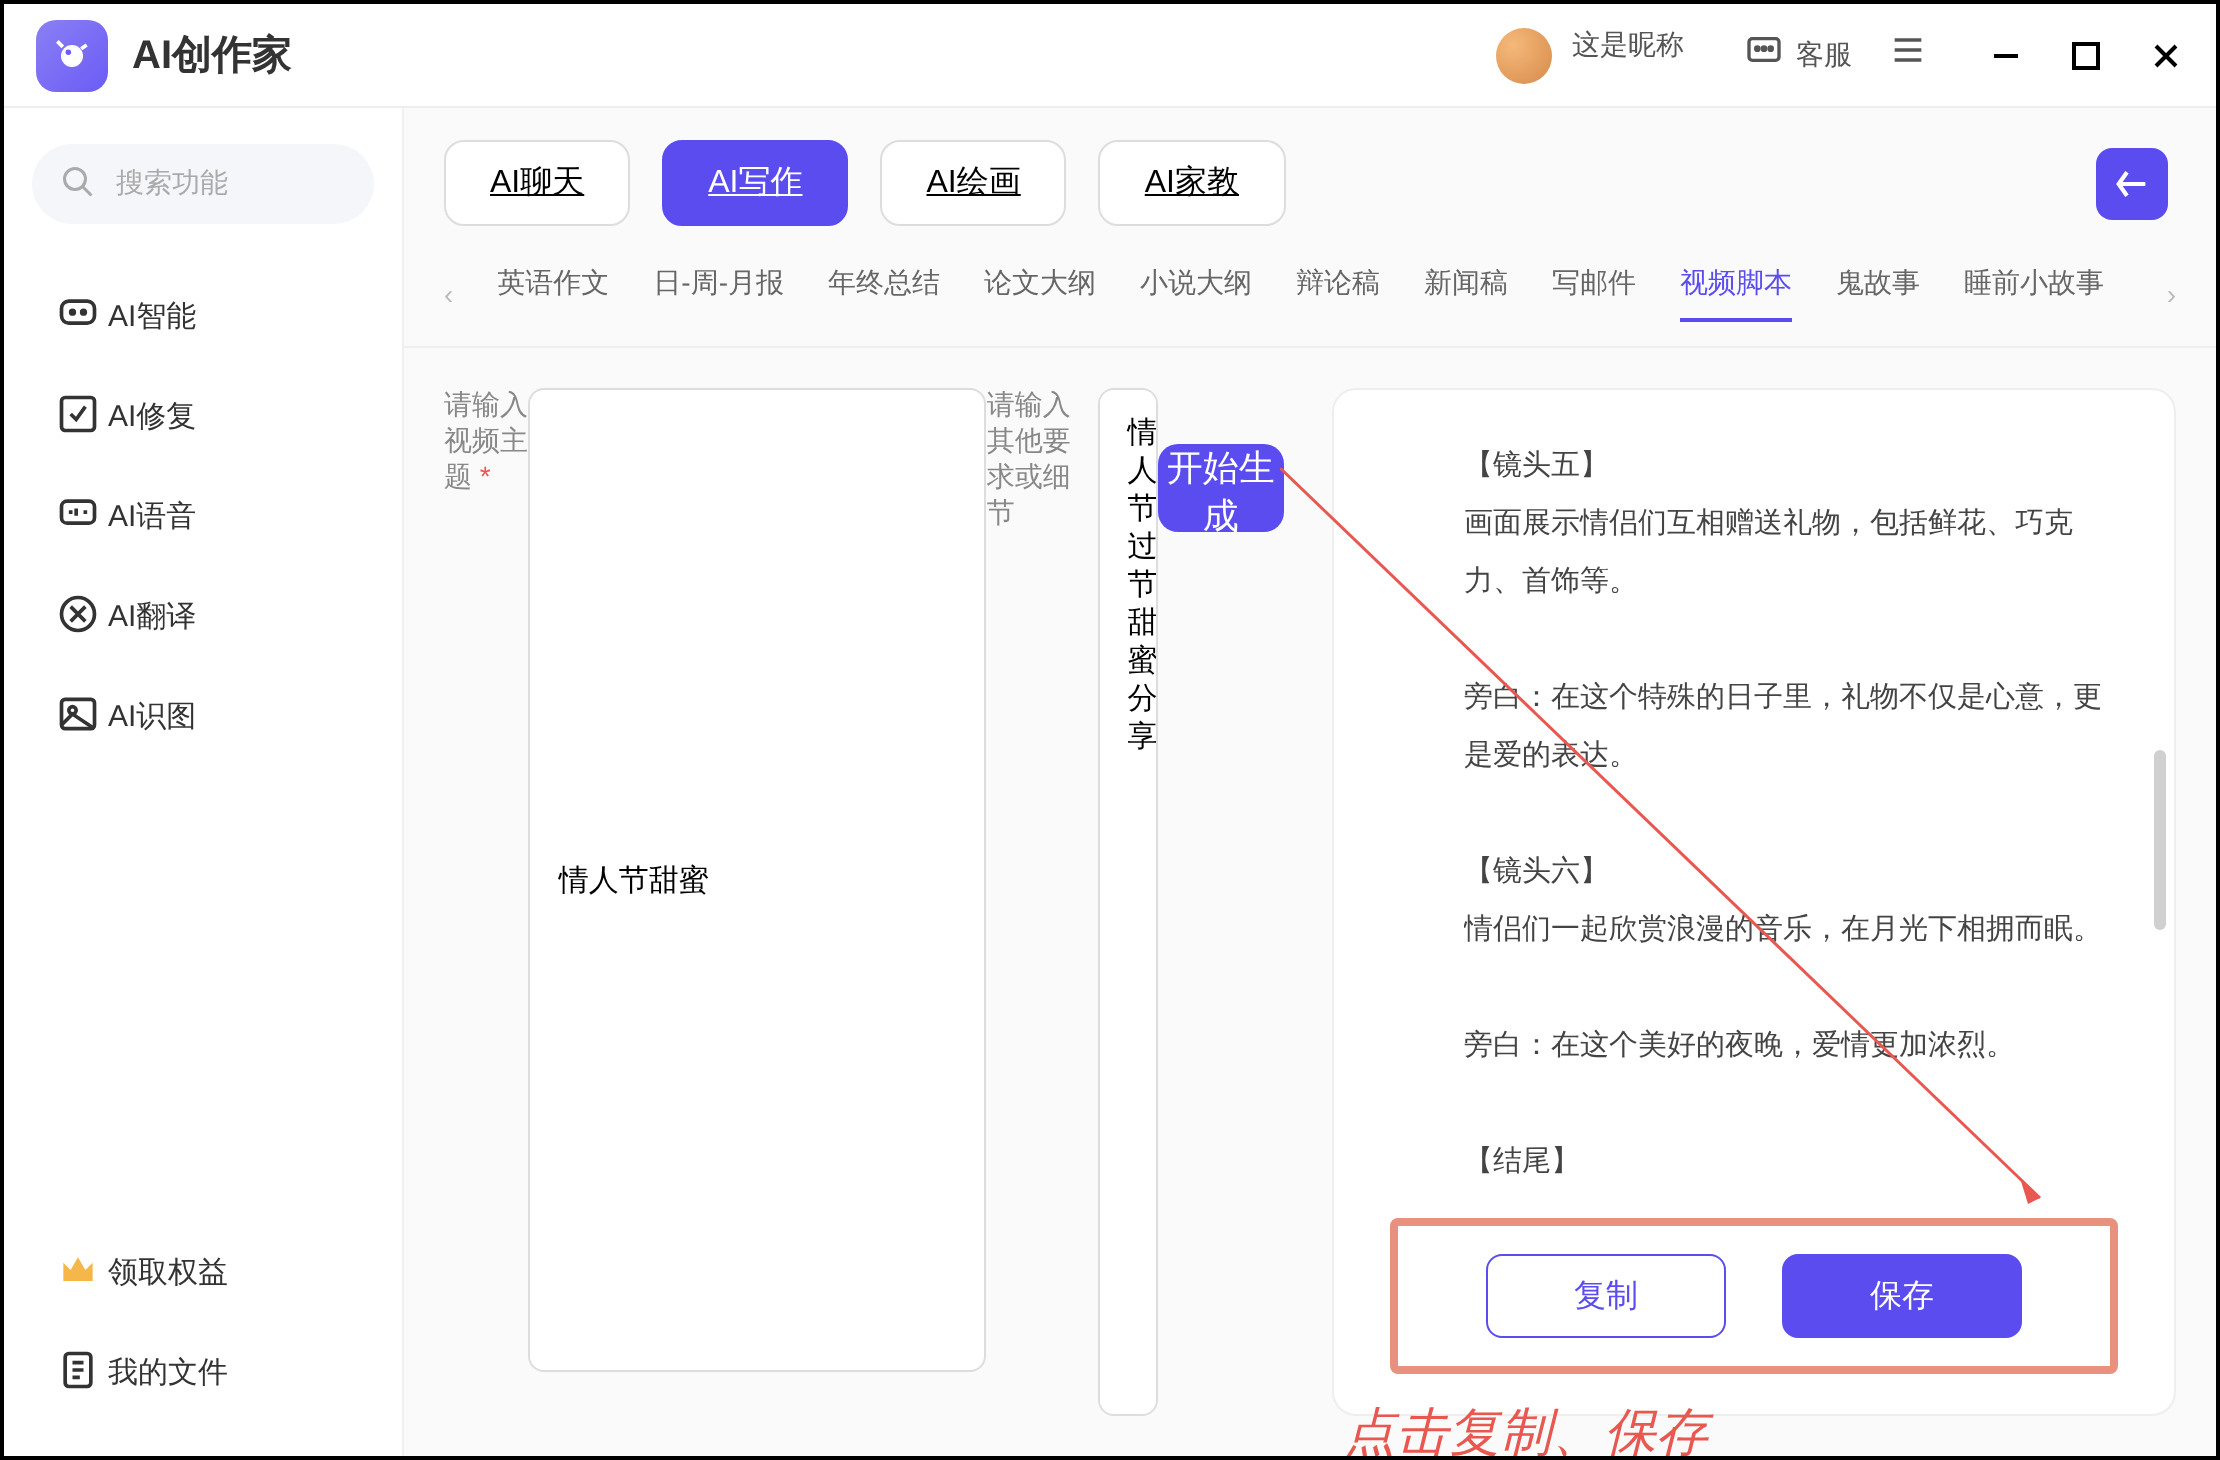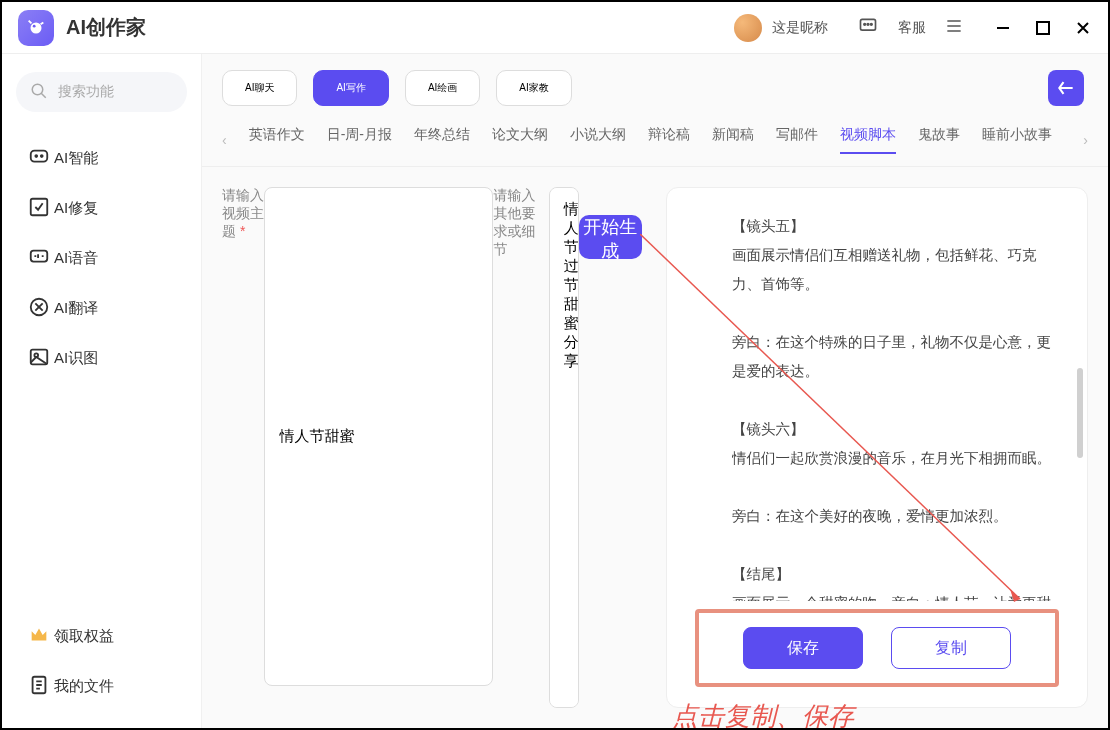--- a/index.html
+++ b/index.html
@@ -2,38 +2,38 @@
 <html><head>
 <meta charset="utf-8">
 <style>
 * { margin: 0; padding: 0; box-sizing: border-box; font-family: "Microsoft YaHei", "PingFang SC", sans-serif; }
 body { width: 1110px; height: 730px; background: #f5f5f5; overflow: hidden; border: 2px solid #000; position: relative; }
 
 .titlebar { height: 52px; background: #fff; display: flex; align-items: center; padding: 0 16px; border-bottom: 1px solid #eee; }
 .logo { width: 36px; height: 36px; background: linear-gradient(135deg, #8b7ff5, #6b5cf5); border-radius: 10px; display: flex; align-items: center; justify-content: center; color: #fff; font-size: 20px; }
 .app-title { margin-left: 12px; font-size: 20px; font-weight: 600; color: #333; }
 .titlebar-spacer { flex: 1; }
-.user-area { display: flex; align-items: center; gap: 10px; }
+.user-area { display: flex; align-items: flex-start; gap: 10px; }
 .avatar { width: 28px; height: 28px; border-radius: 50%; background: radial-gradient(circle at 30% 30%, #f5b97a, #d68a4a); }
 .nickname { font-size: 14px; color: #555; }
-.cs-chip { display: flex; align-items: center; gap: 20px; margin-left: 30px; font-size: 14px; color: #555; cursor: pointer; }
+.cs-chip { display: flex; align-items: center; gap: 6px; margin-left: 30px; font-size: 14px; color: #555; cursor: pointer; }
 .menu-icon { margin-left: 18px; cursor: pointer; }
 .win-controls { display: flex; gap: 22px; margin-left: 30px; }
 .win-btn { width: 18px; height: 18px; cursor: pointer; display: flex; align-items: center; justify-content: center; font-size: 18px; }
 
 .main { display: flex; height: calc(100% - 52px); }
 .sidebar { width: 200px; background: #fff; display: flex; flex-direction: column; padding: 18px 14px; border-right: 1px solid #f0f0f0; }
 .search-box { height: 40px; background: #f5f6f9; border-radius: 20px; display: flex; align-items: center; padding: 0 14px; gap: 10px; color: #aaa; font-size: 14px; margin-bottom: 20px; }
 .nav-item { display: flex; align-items: flex-end; gap: 4px; padding: 14px 12px; font-size: 15px; color: #333; cursor: pointer; border-radius: 8px; }
 .nav-icon { width: 22px; height: 22px; display: flex; align-items: center; justify-content: center; }
 .sidebar-footer { margin-top: auto; }
 
 .content { flex: 1; background: #fafafa; display: flex; flex-direction: column; overflow: hidden; position: relative; }
 .mode-tabs { display: flex; gap: 16px; padding: 16px 20px 10px; align-items: center; }
-.mode-tab { padding: 10px 22px; border: 1px solid #ddd; border-radius: 10px; background: #fff; font-size: 10px; cursor: pointer; }
+.mode-tab { padding: 10px 22px; border: 1px solid #ddd; border-radius: 10px; background: #fff; font-size: 16px; cursor: pointer; text-decoration: underline; }
 .mode-tab.active { background: #5b4cf0; color: #fff; border-color: #5b4cf0; }
 .history-btn { margin-left: auto; width: 36px; height: 36px; background: #5b4cf0; border-radius: 8px; display: flex; align-items: center; justify-content: center; cursor: pointer; margin-right: 4px; }
 
 .sub-tabs { display: flex; align-items: center; gap: 22px; padding: 10px 20px 12px; border-bottom: 1px solid #eee; position: relative; }
 .sub-tab-nav { color: #bbb; cursor: pointer; font-size: 14px; }
 .sub-tabs-scroll { display: flex; gap: 22px; overflow: hidden; flex: 1; }
 .sub-tab { font-size: 14px; color: #666; cursor: pointer; white-space: nowrap; padding-bottom: 8px; }
 .sub-tab.active { color: #5b4cf0; border-bottom: 2px solid #5b4cf0; }
 
 .workspace { flex: 1; display: flex; gap: 24px; padding: 20px; overflow: hidden; }
@@ -233,22 +233,22 @@
 情侣们一起欣赏浪漫的音乐，在月光下相拥而眠。
 
 旁白：在这个美好的夜晚，爱情更加浓烈。
 
 【结尾】
 画面展示一个甜蜜的吻。旁白：情人节，让爱更甜蜜。
 
 【背景音乐】选择一首轻柔浪漫的音乐作为背景音乐，以增强情感氛围。</div>
         <div class="output-scrollbar"></div>
         <div class="action-box">
+          <button class="action-btn copy-btn">复制</button>
           <button class="action-btn save-btn">保存</button>
-          <button class="action-btn copy-btn">复制</button>
         </div>
       </div>
     </div>
 
     <svg class="annotation-arrow" style="left:438px; top:180px; width:400px; height:380px;">
       <line x1="0" y1="0" x2="380" y2="365" stroke="#e85850" stroke-width="1.5"></line>
       <polygon points="380,365 370,355 374,368" fill="#e85850"></polygon>
     </svg>
     <div class="annotation-text" style="left:470px; bottom:-6px;">点击复制、保存</div>
   </div>

